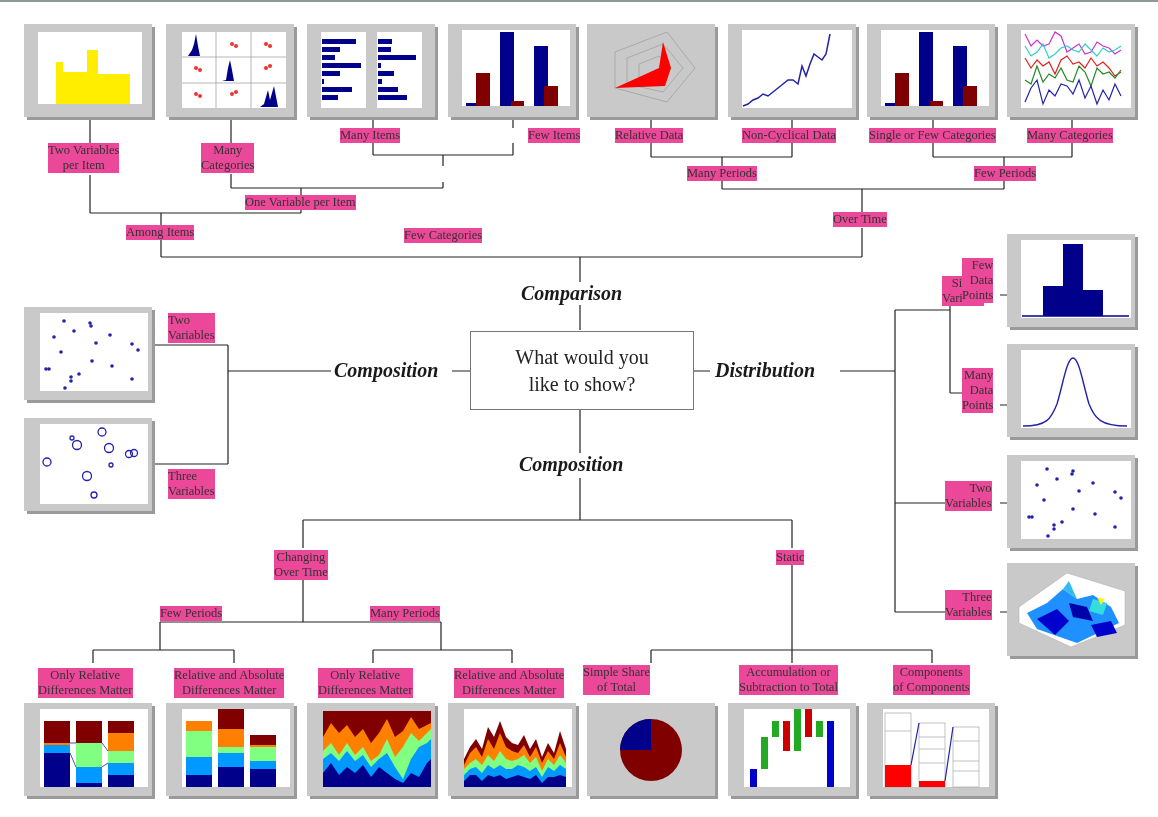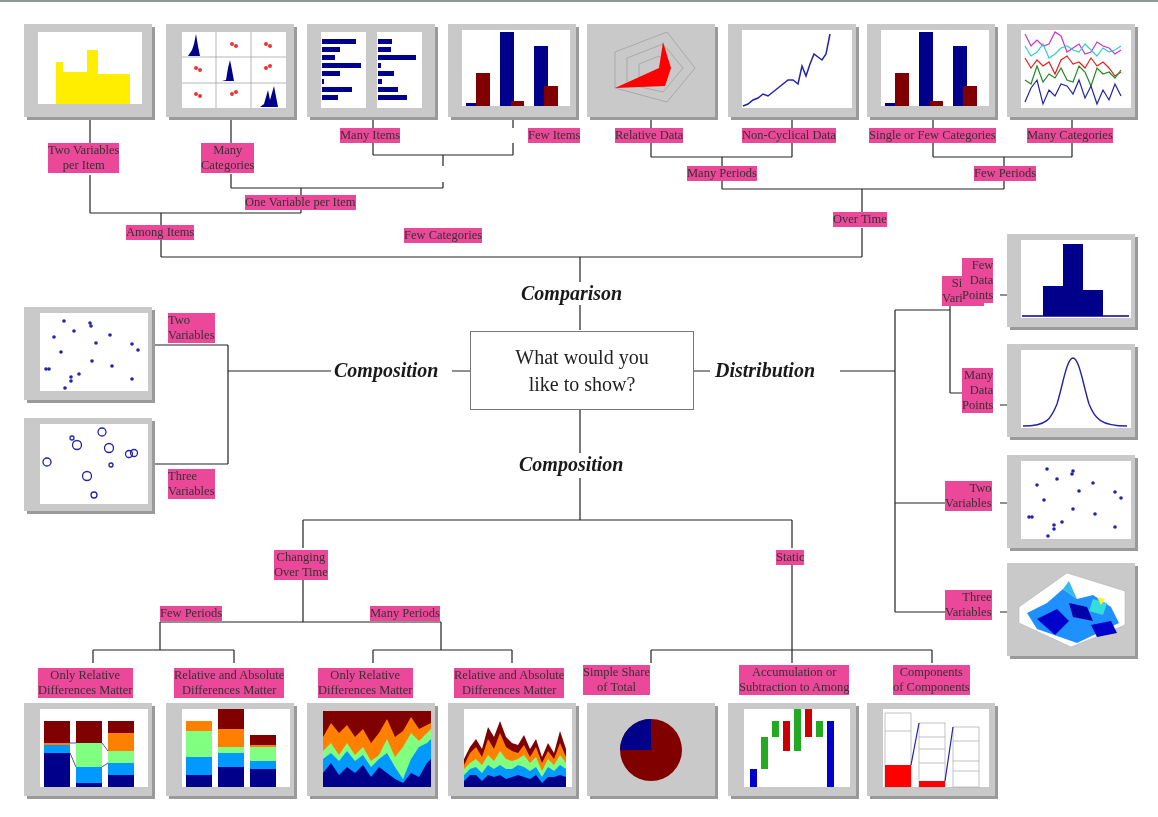--- a/index.html
+++ b/index.html
@@ -104,21 +104,21 @@
 Differences Matter</div>
 <div class="lbl" style="left:174px;top:668px;">Relative and Absolute
 Differences Matter</div>
 <div class="lbl" style="left:318px;top:668px;">Only Relative
 Differences Matter</div>
 <div class="lbl" style="left:454px;top:668px;">Relative and Absolute
 Differences Matter</div>
 <div class="lbl" style="left:583px;top:665px;">Simple Share
 of Total</div>
 <div class="lbl" style="left:739px;top:665px;">Accumulation or
-Subtraction to Among</div>
+Subtraction to Total</div>
 <div class="lbl" style="left:893px;top:665px;">Components
 of Components</div>
 
 <div class="thumb" style="left:24px;top:24px;width:128px;height:93px;">
   <svg viewBox="0 0 128 93" preserveAspectRatio="none">
     <rect x="14" y="8" width="104" height="72" fill="#fff"></rect>
     <rect x="32" y="38" width="7" height="42" fill="#ffee00"></rect>
     <rect x="39" y="48" width="24" height="32" fill="#ffee00"></rect>
     <rect x="63" y="26" width="11" height="54" fill="#ffee00"></rect>
     <rect x="74" y="50" width="32" height="30" fill="#ffee00"></rect>

